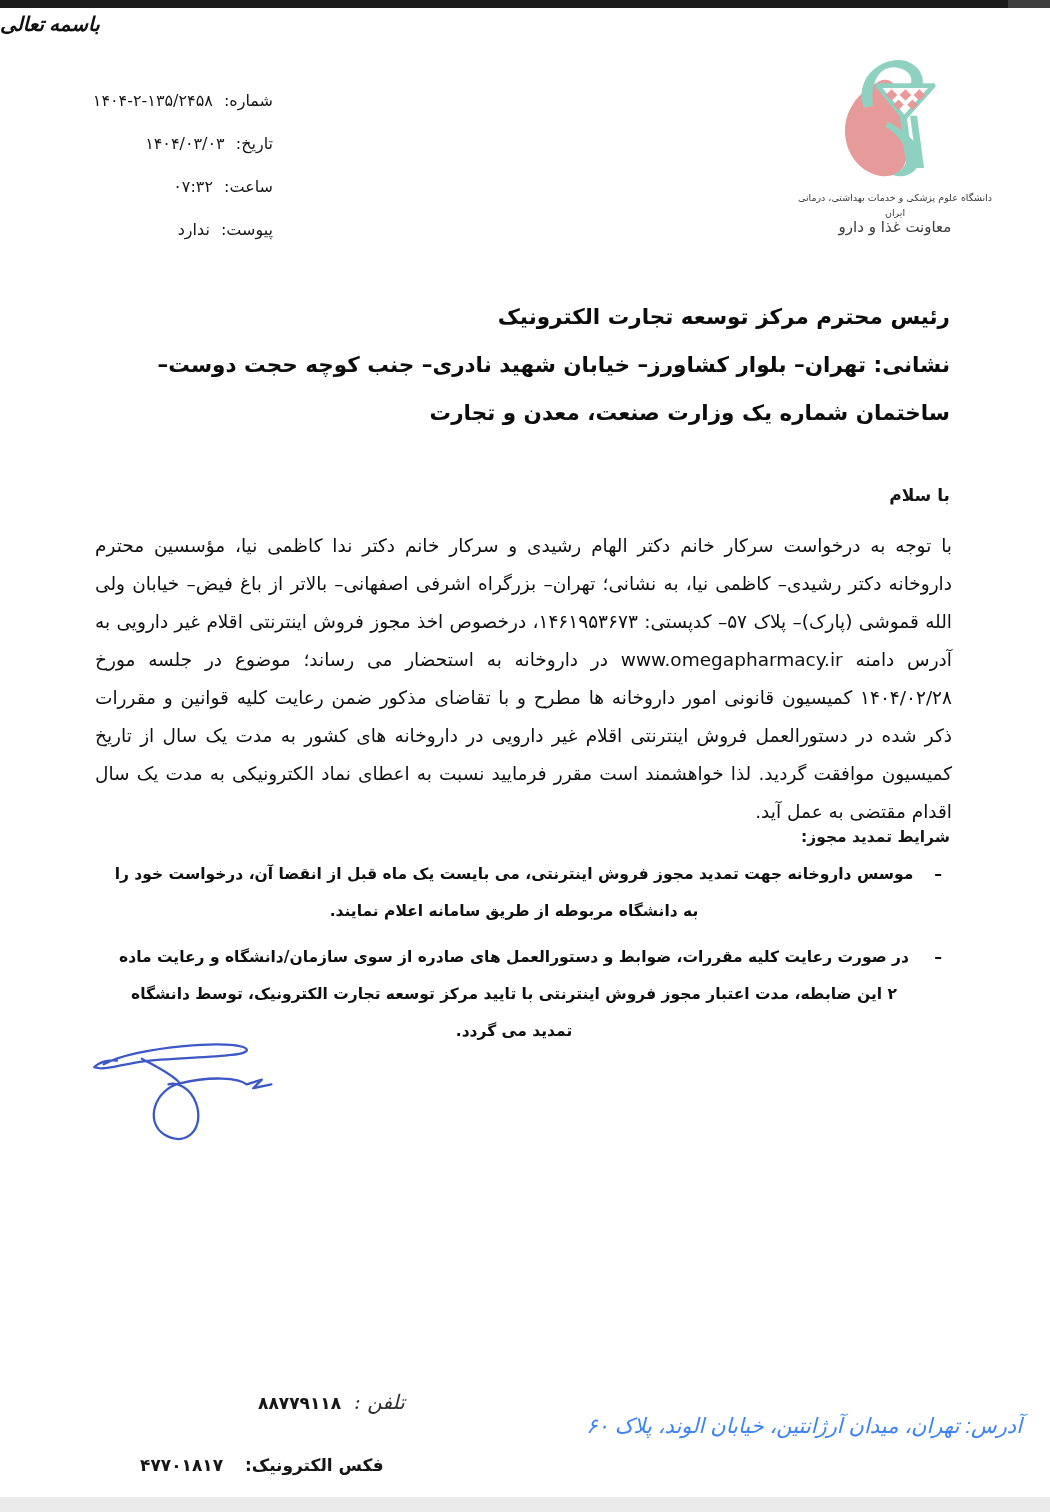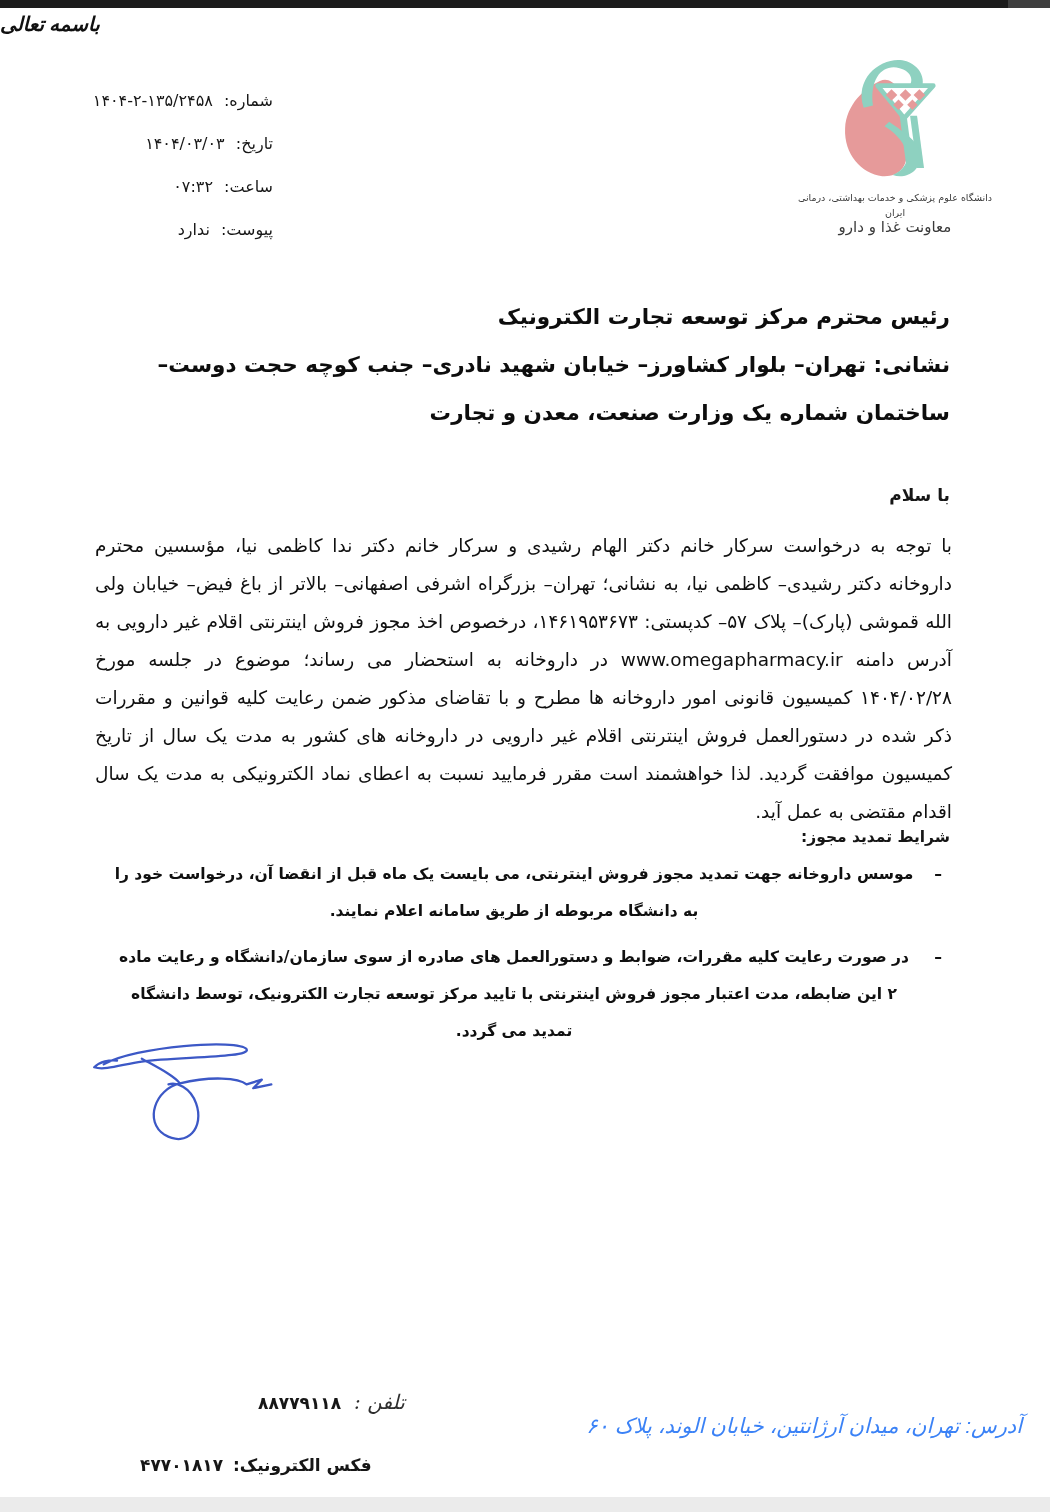--- a/index.html
+++ b/index.html
@@ -89,21 +89,21 @@
     direction:rtl;white-space:nowrap;
   }
   .f-phone .plabel{
     font-family:"DejaVu Serif",serif;font-style:italic;font-size:20px;color:#2e2e2e;margin-left:8px;
   }
   .f-phone .pnum{font-weight:bold;font-size:17px;color:#161616;}
   .fax-line{
     position:absolute;top:1455px;left:140px;
     direction:rtl;font-weight:bold;font-size:17px;white-space:nowrap;
   }
-  .fax-line .flabel{margin-left:4px;}
+  .fax-line .flabel{margin-left:16px;}
 </style>
 </head>
 <body>
 
 <div class="page">
 
   <div class="top-bar">
     <div class="top-bar-notch"></div>
   </div>
 

